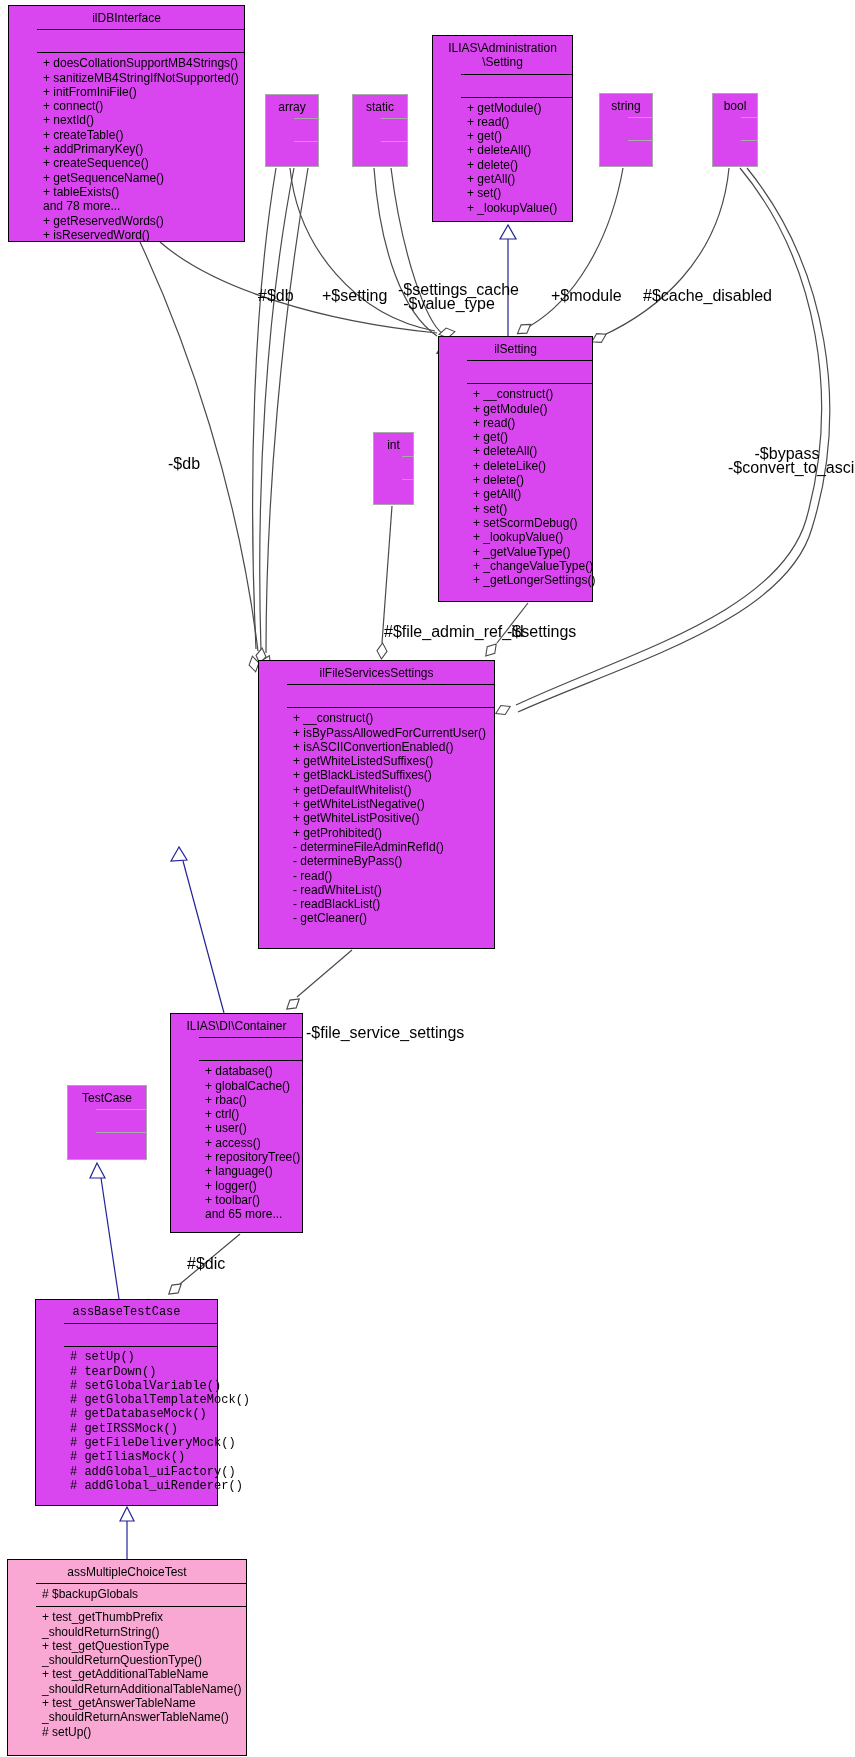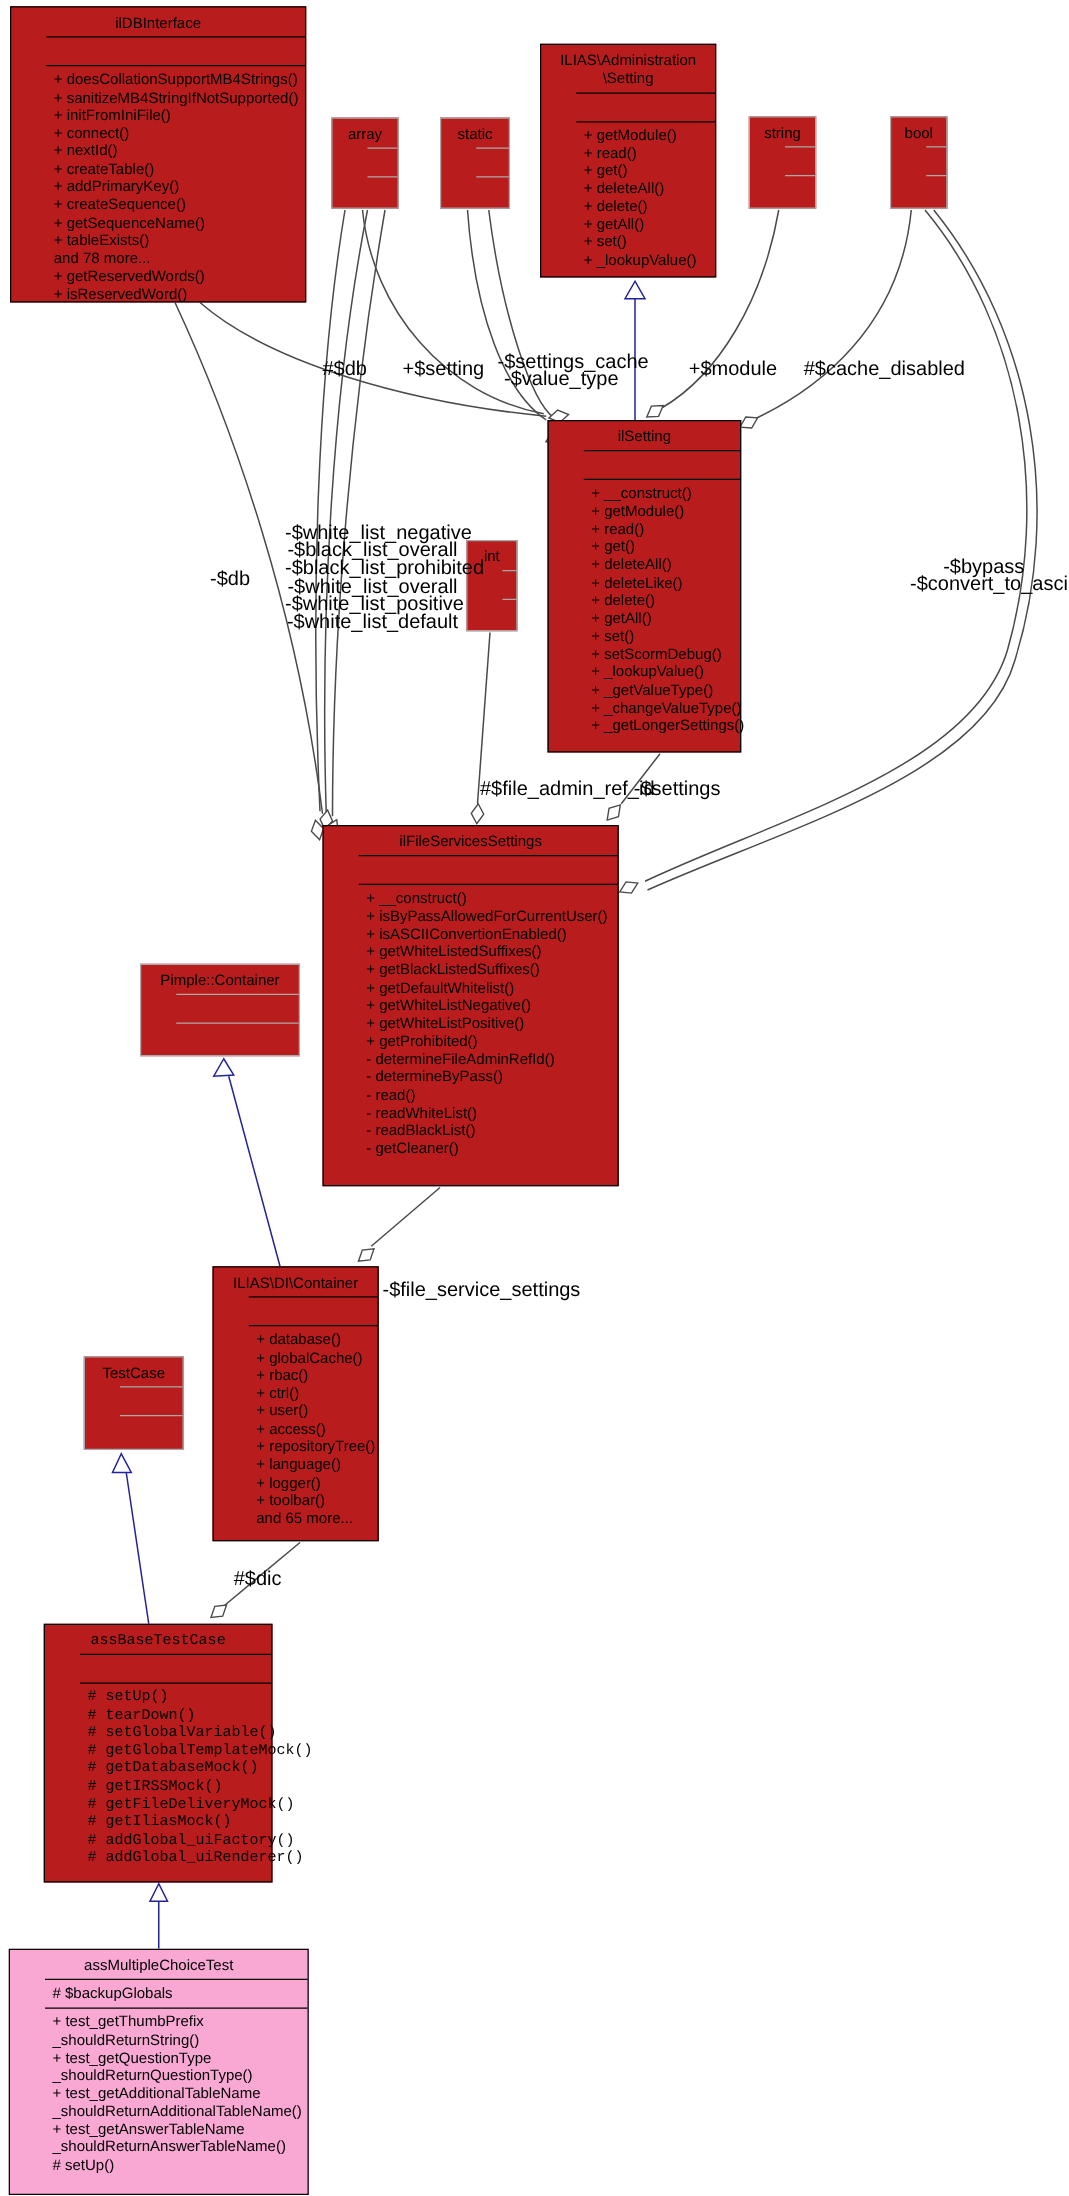--- a/index.html
+++ b/index.html
@@ -1,21 +1,21 @@
 <!DOCTYPE html>
 <html><head>
 <meta charset="utf-8">
 <style>
   html,body{margin:0;padding:0;background:#ffffff;}
   #diagram{position:relative;width:855px;height:1757px;background:#ffffff;overflow:hidden;
            font-family:"Liberation Sans",sans-serif;color:#000;}
   #edges{position:absolute;left:0;top:0;z-index:1;}
   #boxes{position:absolute;left:0;top:0;width:100%;height:100%;z-index:2;pointer-events:none;}
   .uml-box{position:absolute;display:flex;flex-direction:column;box-sizing:border-box;
-           background:#b91c1c;border:1px solid #000;font-size:12px;line-height:14.3px;pointer-events:auto;}
+           background:#d946ef;border:1px solid #000;font-size:12px;line-height:14.3px;pointer-events:auto;}
   .uml-box.primitive{border-color:#a9a9a9;}
   .uml-box.highlight{background:#f9a8d4;}
   .uml-title{text-align:center;padding:5px 3px 4px 3px;white-space:pre-line;flex:0 0 auto;}
   .uml-comp{border-top:1px solid #000000;padding:3px 6px;flex:0 0 auto;min-height:16px;margin-left:28px;}
   .uml-comp:last-child{flex:1 1 auto;}
   .primitive .uml-comp{border-top-color:#a9a9a9;}
   .uml-line{white-space:pre;}
   
   #box-ildbinterface{left:8px;top:5px;width:237px;height:237px;}
   #box-array{left:265px;top:94px;width:54px;height:73px;}
@@ -193,25 +193,20 @@
           <div class="uml-line">+ getWhiteListPositive()</div>
           <div class="uml-line">+ getProhibited()</div>
           <div class="uml-line">- determineFileAdminRefId()</div>
           <div class="uml-line">- determineByPass()</div>
           <div class="uml-line">- read()</div>
           <div class="uml-line">- readWhiteList()</div>
           <div class="uml-line">- readBlackList()</div>
           <div class="uml-line">- getCleaner()</div>
         </div>
       </div>
-      <div id="box-pimple" class="uml-box primitive">
-        <div class="uml-title">Pimple::Container</div>
-        <div class="uml-comp"></div>
-        <div class="uml-comp"></div>
-      </div>
       <div id="box-dic" class="uml-box class">
         <div class="uml-title">ILIAS\DI\Container</div>
         <div class="uml-comp"></div>
         <div class="uml-comp">
           <div class="uml-line">+ database()</div>
           <div class="uml-line">+ globalCache()</div>
           <div class="uml-line">+ rbac()</div>
           <div class="uml-line">+ ctrl()</div>
           <div class="uml-line">+ user()</div>
           <div class="uml-line">+ access()</div>
@@ -262,25 +257,19 @@
       </div>
     </div>
 
   <div class="edge-label" id="lbl-db-prot">#$db</div>
   <div class="edge-label" id="lbl-setting">+$setting</div>
   <div class="edge-label" id="lbl-sc">-$settings_cache
 -$value_type</div>
   <div class="edge-label" id="lbl-module">+$module</div>
   <div class="edge-label" id="lbl-cache">#$cache_disabled</div>
   <div class="edge-label" id="lbl-db-priv">-$db</div>
-  <div class="edge-label" id="lbl-wl">-$white_list_negative
--$black_list_overall
--$black_list_prohibited
--$white_list_overall
--$white_list_positive
--$white_list_default</div>
   <div class="edge-label" id="lbl-bypass">-$bypass
 -$convert_to_ascii</div>
   <div class="edge-label" id="lbl-refid">#$file_admin_ref_id</div>
   <div class="edge-label" id="lbl-settings-member">-$settings</div>
   <div class="edge-label" id="lbl-fss">-$file_service_settings</div>
   <div class="edge-label" id="lbl-dic">#$dic</div>
 </div>
 
 </body></html>

